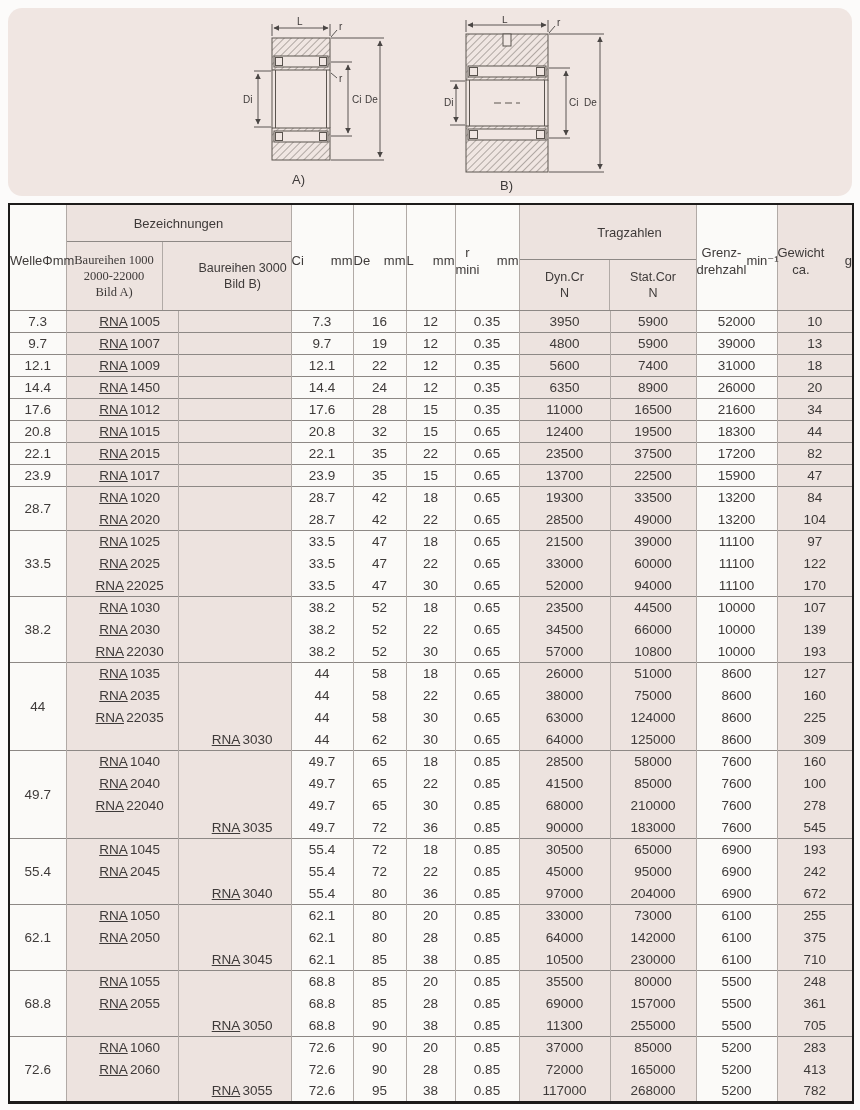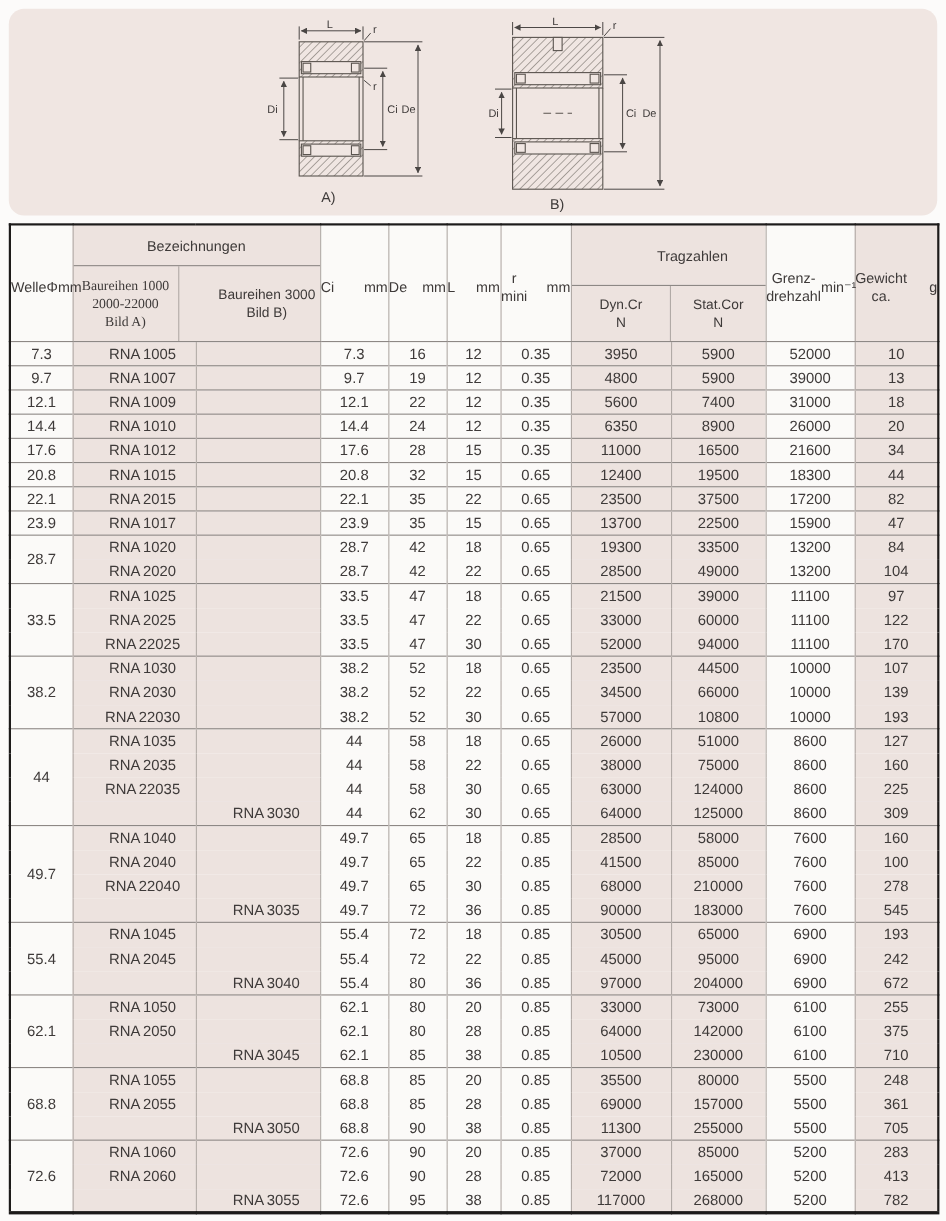--- a/index.html
+++ b/index.html
@@ -44,21 +44,21 @@
   .hsplit .cols>div{display:flex;align-items:center;justify-content:center;text-align:center;line-height:1.3;font-size:12.5px;}
   .hsplit .cols>div+div{border-left:1px solid #b1aaa6;}
   .cols .fgA{flex:112 1 0%;font-family:Liberation Serif, serif;}
   .cols .fgB{flex:113 1 0%;padding-left:32px;}
   .cols .fg91{flex:91 1 0%;}
   .cols .fg86{flex:86 1 0%;}
   
   .spec tbody td{height:22px;font-size:13.5px;text-align:center;background:#fbfaf8;}
   .spec tbody tr.gs td{border-top:1px solid #8d8885;}
   td.c-desig{text-align:left;}
-  td.c-desig .rna-p{display:inline-block;width:33px;margin-left:13px;}
+  td.c-desig .rna-p{display:inline-block;width:33px;margin-left:13px;text-decoration:underline;}
   td.c-welle{font-size:13.5px;}
 </style>
 </head>
 <body>
 
 <div class="panel">
   <div class="figs">
 
     <svg width="150" height="172" viewBox="0 0 150 172">
       <defs>
@@ -284,21 +284,21 @@
         <td class="c-num">22</td>
         <td class="c-num">12</td>
         <td class="c-num">0.35</td>
         <td class="c-num pink">5600</td>
         <td class="c-num pink">7400</td>
         <td class="c-num">31000</td>
         <td class="c-num pink">18</td>
       </tr>
       <tr class="gs">
         <td class="c-welle" rowspan="1">14.4</td>
-        <td class="c-desig pink"><span class="rna-p">RNA</span><span class="rna-c">1010</span></td>
+        <td class="c-desig pink"><span class="rna-p">RNA</span><span class="rna-c">1450</span></td>
         <td class="c-desig pink"></td>
         <td class="c-num">14.4</td>
         <td class="c-num">24</td>
         <td class="c-num">12</td>
         <td class="c-num">0.35</td>
         <td class="c-num pink">6350</td>
         <td class="c-num pink">8900</td>
         <td class="c-num">26000</td>
         <td class="c-num pink">20</td>
       </tr>

